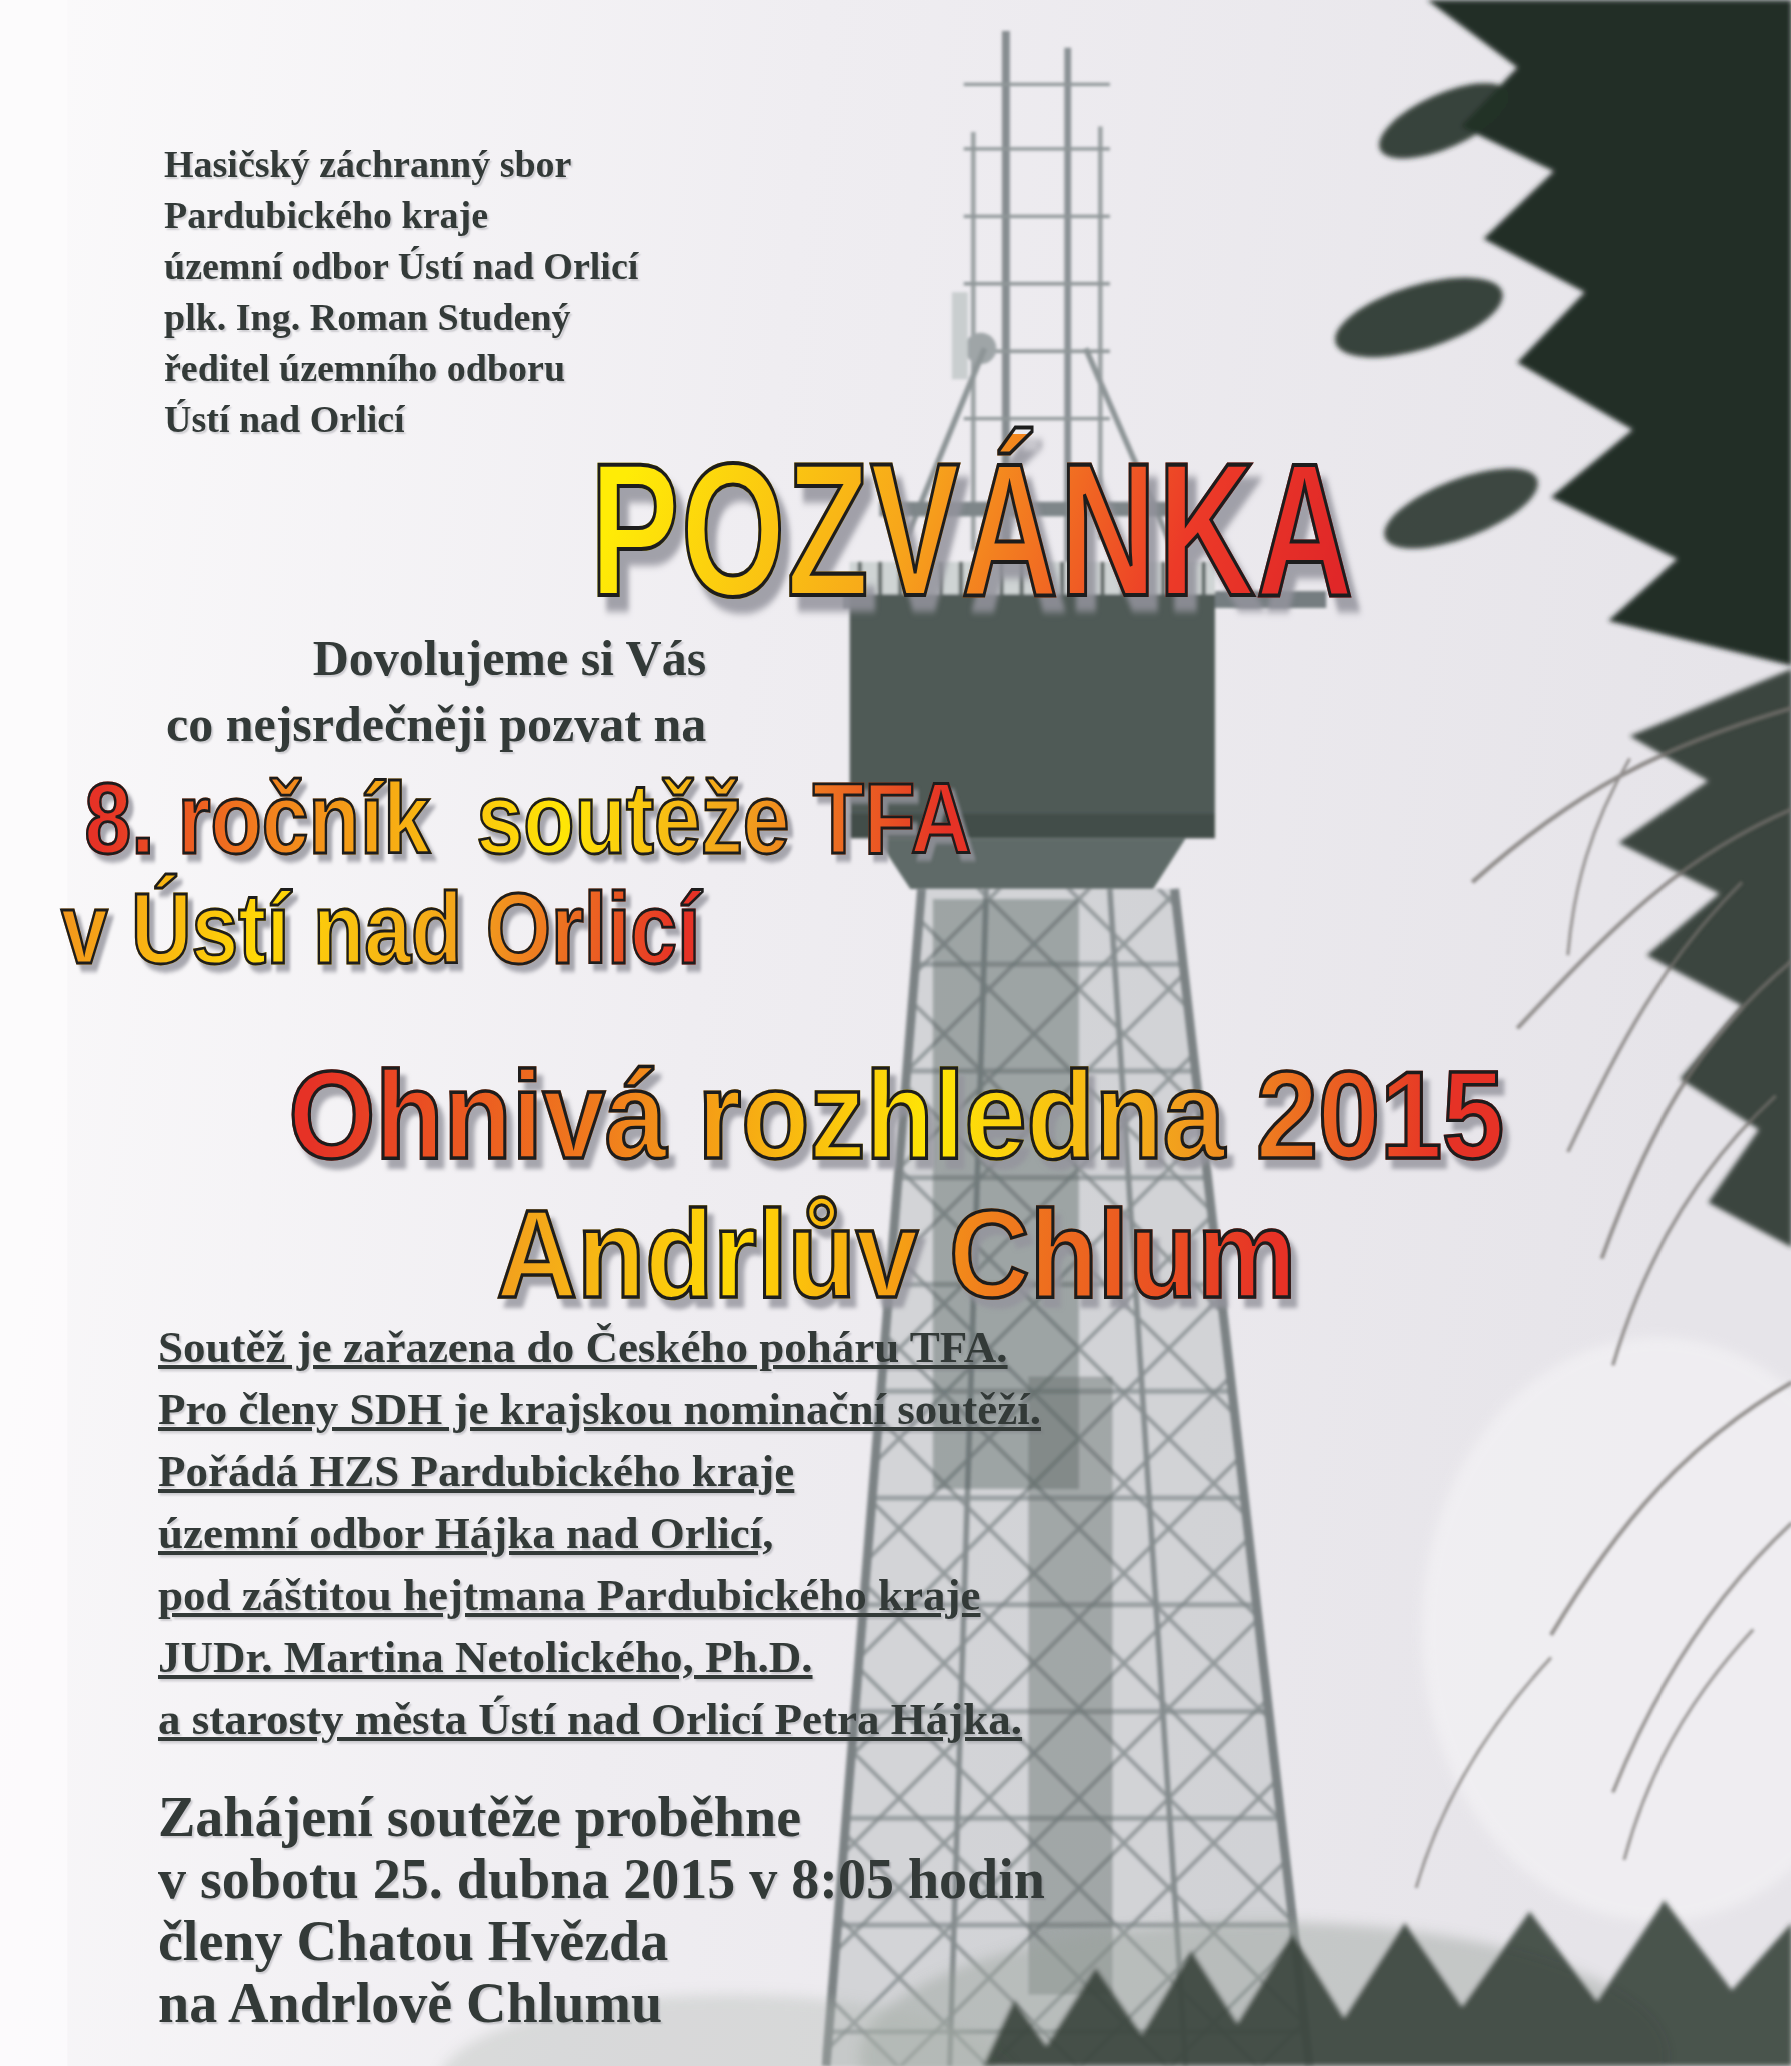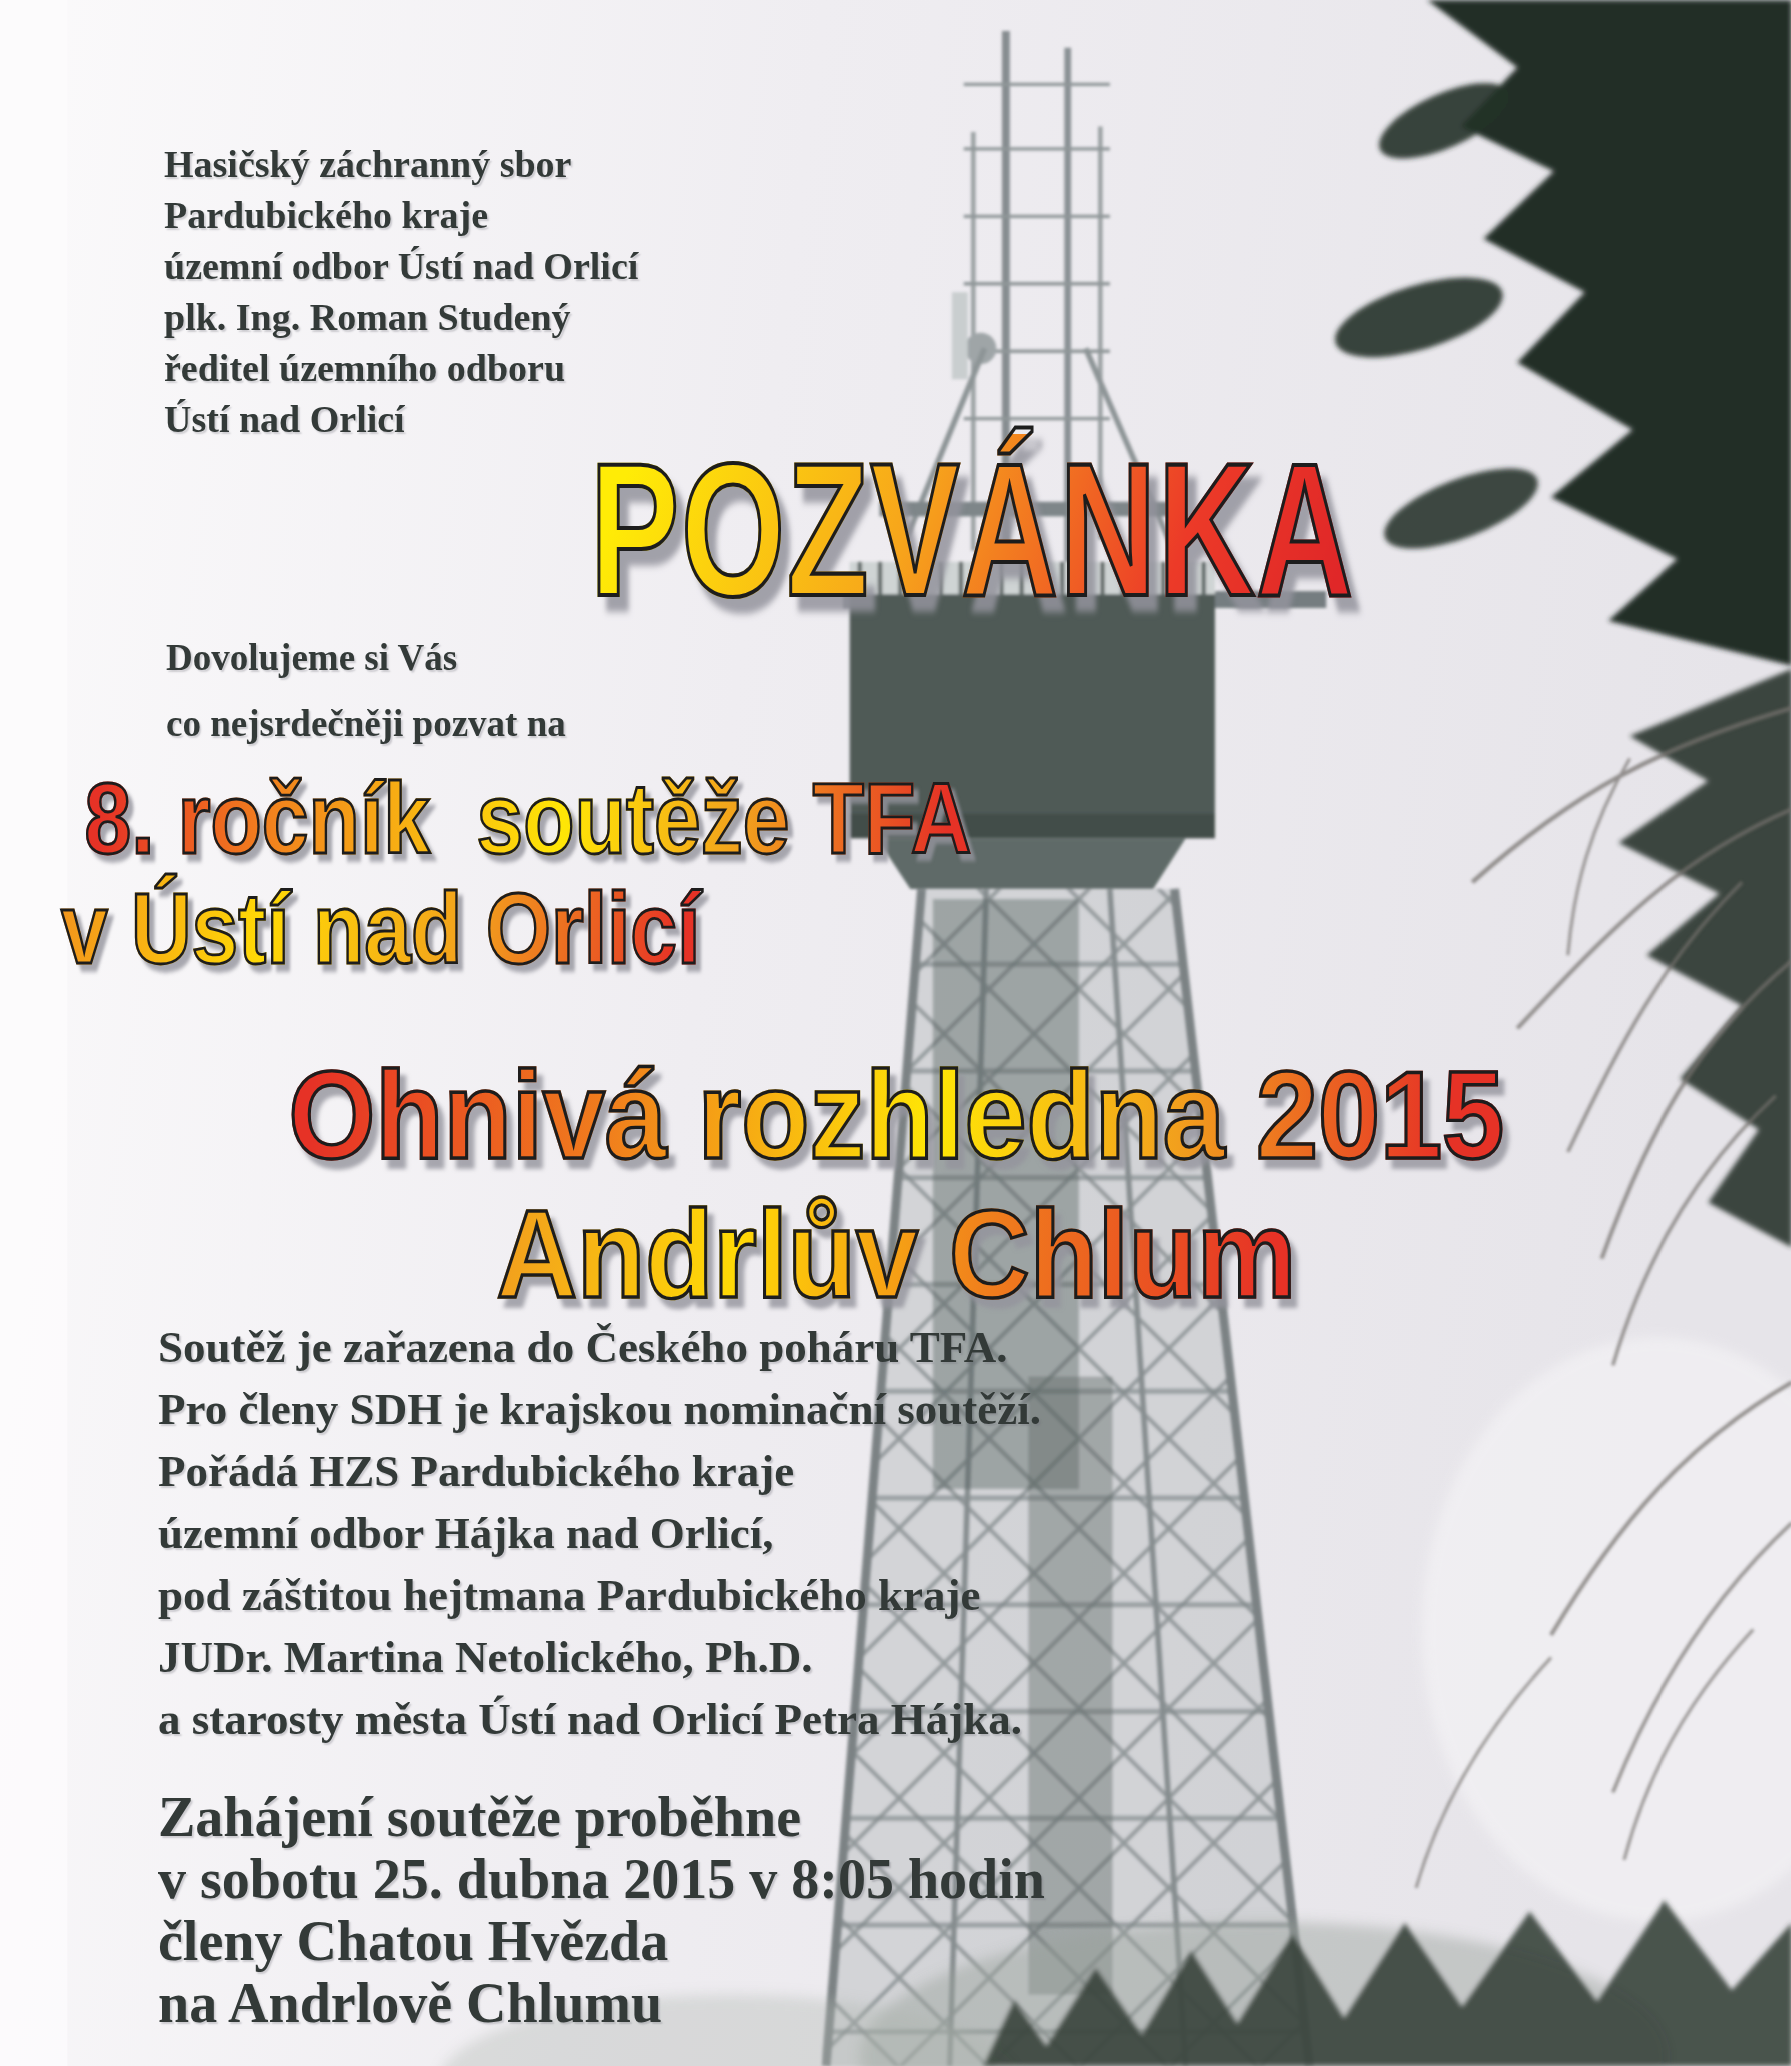--- a/index.html
+++ b/index.html
@@ -3,22 +3,22 @@
 <meta charset="utf-8">
 <style>
   html,body{margin:0;padding:0;background:#ffffff;}
   .page{position:relative;width:1792px;height:2066px;overflow:hidden;background:#f97316;
         font-family:"Liberation Serif", serif;}
   .abs{position:absolute;}
   .bg{position:absolute;left:0;top:0;width:1792px;height:2066px;}
   .serif{font-family:"Liberation Serif", serif;font-weight:700;color:#333a38;
          text-shadow:1.7px 2.2px 1.7px rgba(110,110,118,.30);}
   .header-block{left:164px;top:139px;font-size:38px;line-height:51px;}
-  .intro-block{left:166px;top:625px;font-size:37px;line-height:66px;}
-  .details-block{left:158px;top:1316px;font-size:45px;line-height:62px;}
+  .intro-block{left:166px;top:625px;font-size:50px;line-height:66px;text-align:right;}
+  .details-block{left:158px;top:1316px;font-size:45px;line-height:62px;text-decoration:underline;}
   .schedule-block{left:158px;top:1786px;font-size:56px;line-height:62px;}
 
   .fancy{font-family:"Liberation Sans", sans-serif;font-weight:700;white-space:pre;
          color:transparent;-webkit-text-fill-color:transparent;
          -webkit-background-clip:text;background-clip:text;}
   .title-poz{left:590px;top:434px;font-size:181px;line-height:181px;letter-spacing:2.2px;
          -webkit-text-stroke:3.9px #1d1d1d;
          background-image:linear-gradient(117deg,#ffec06 6%,#f7a51b 42%,#ec3a28 76%,#e02728 96%);
          transform:scale(0.74,1.05);transform-origin:left top;
          filter:drop-shadow(12.4px 14.6px 3.4px rgba(147,147,156,.85));}

